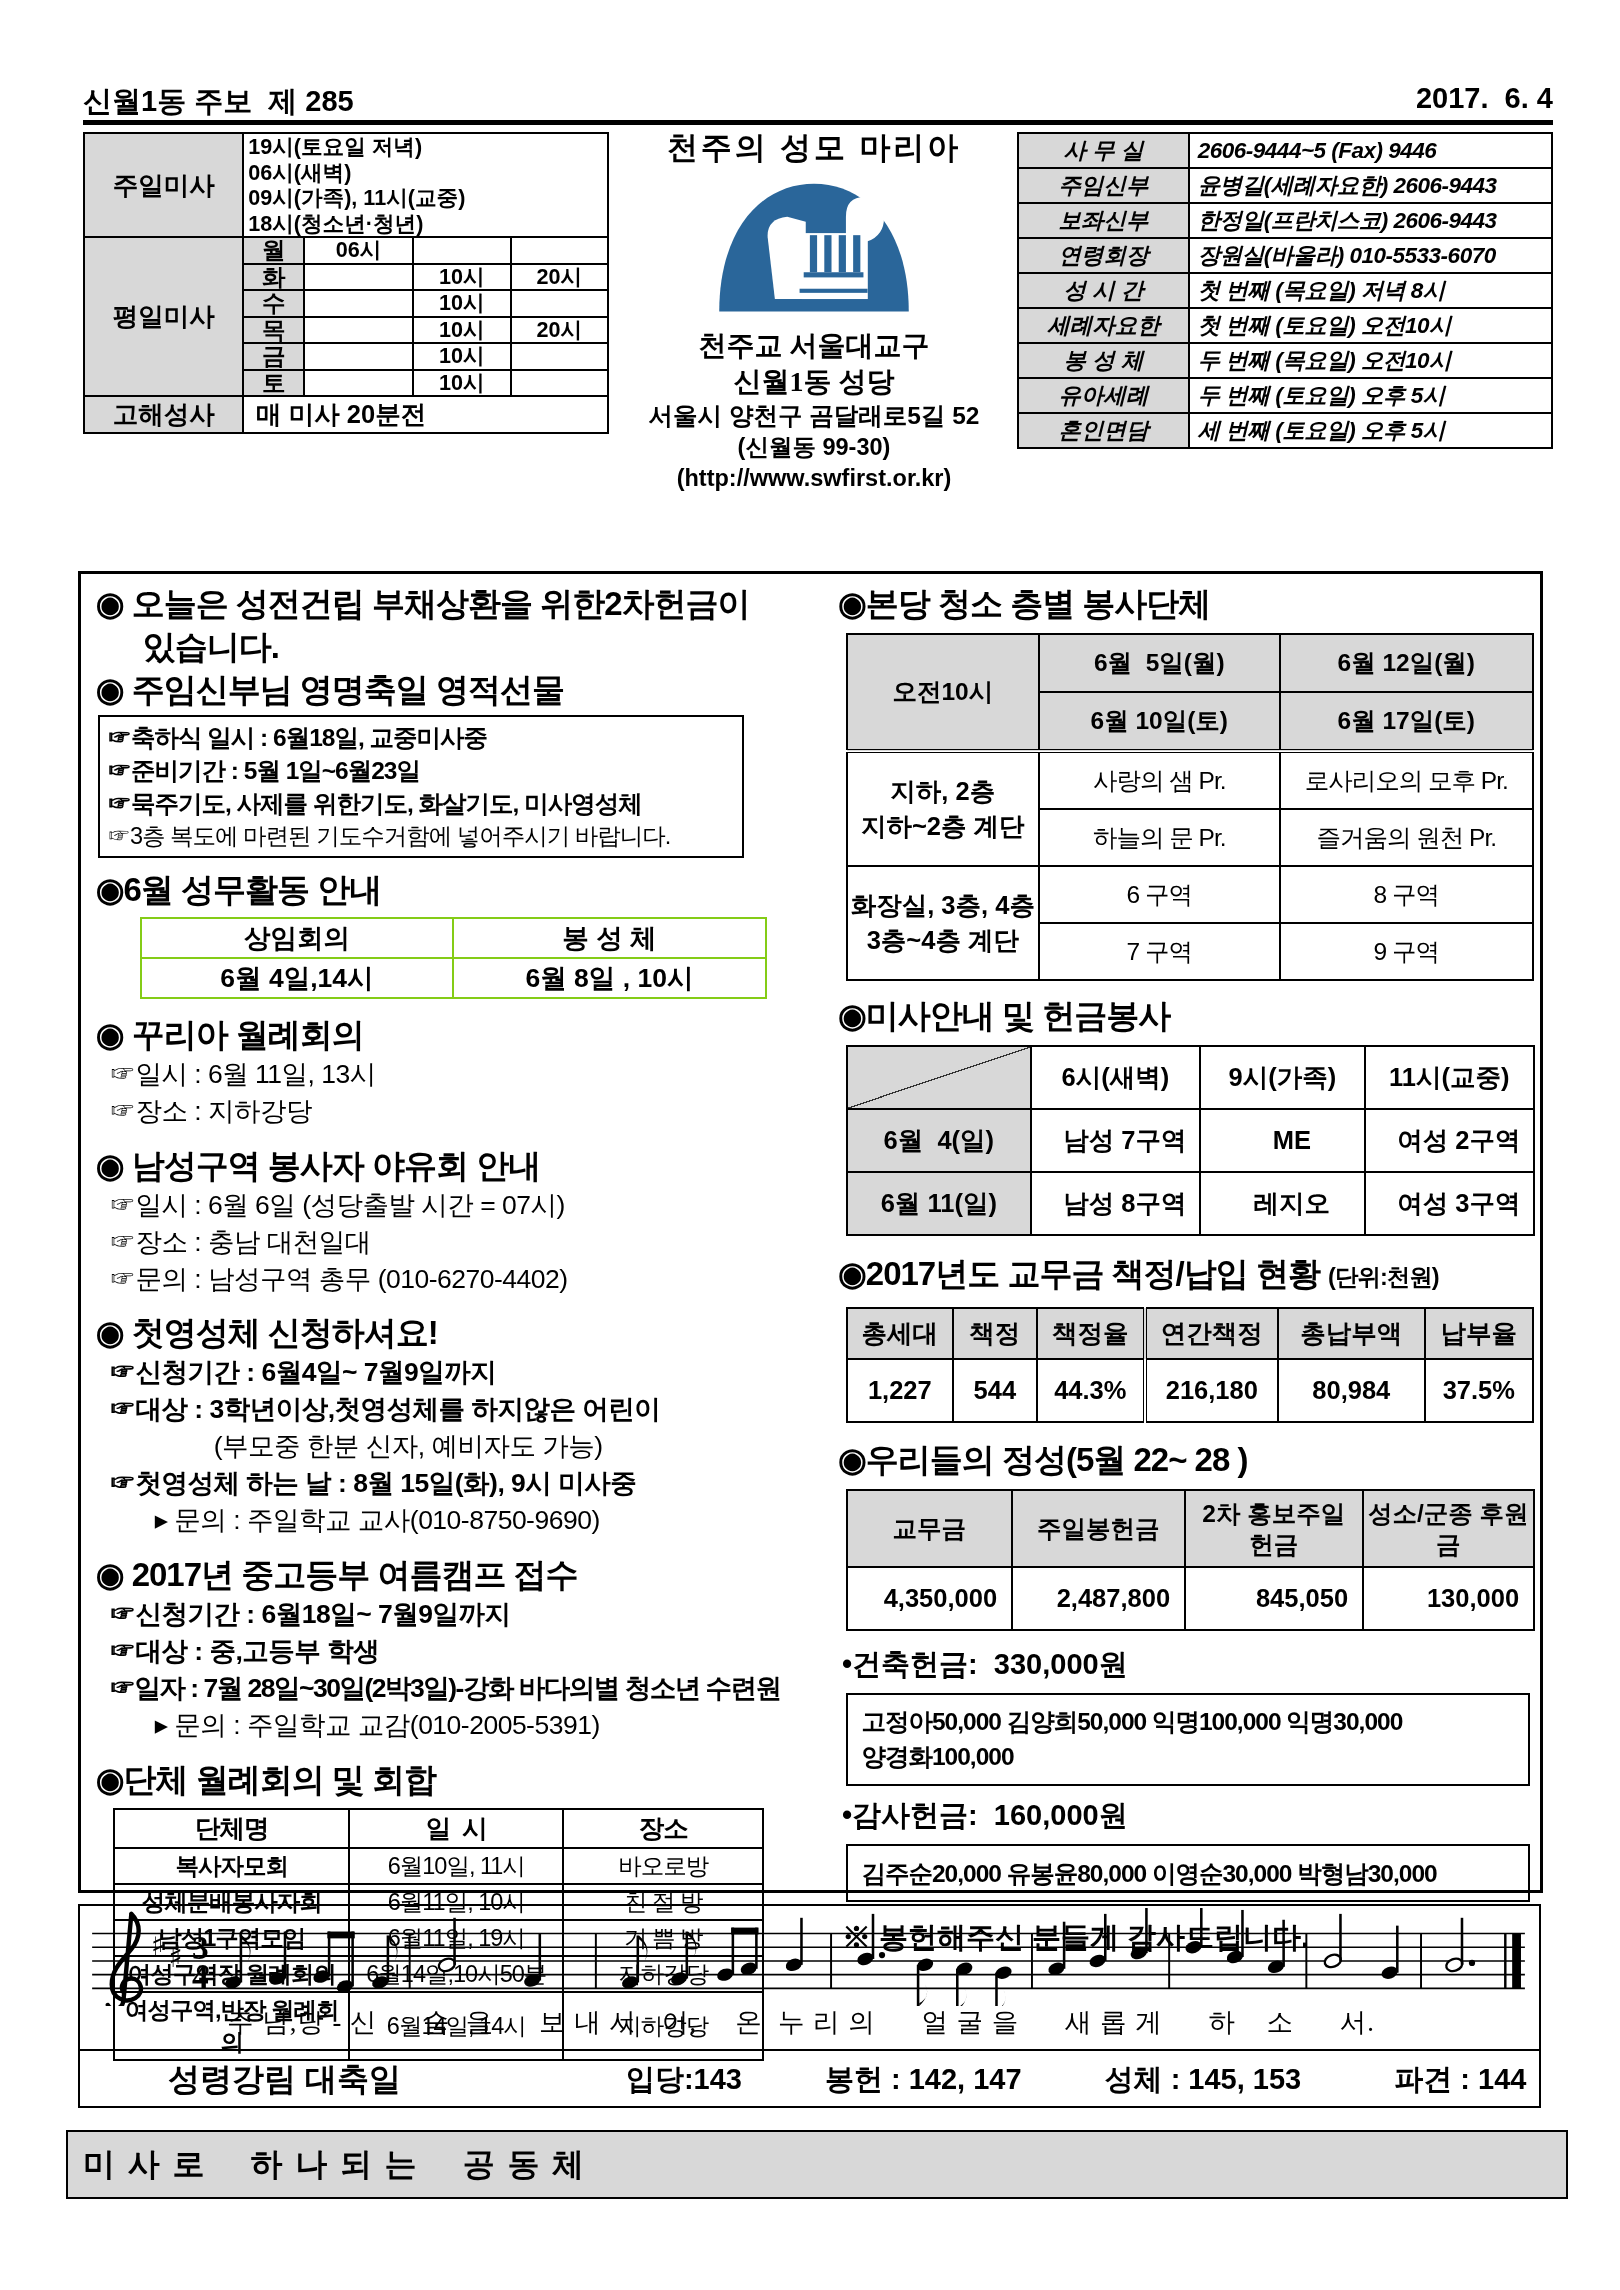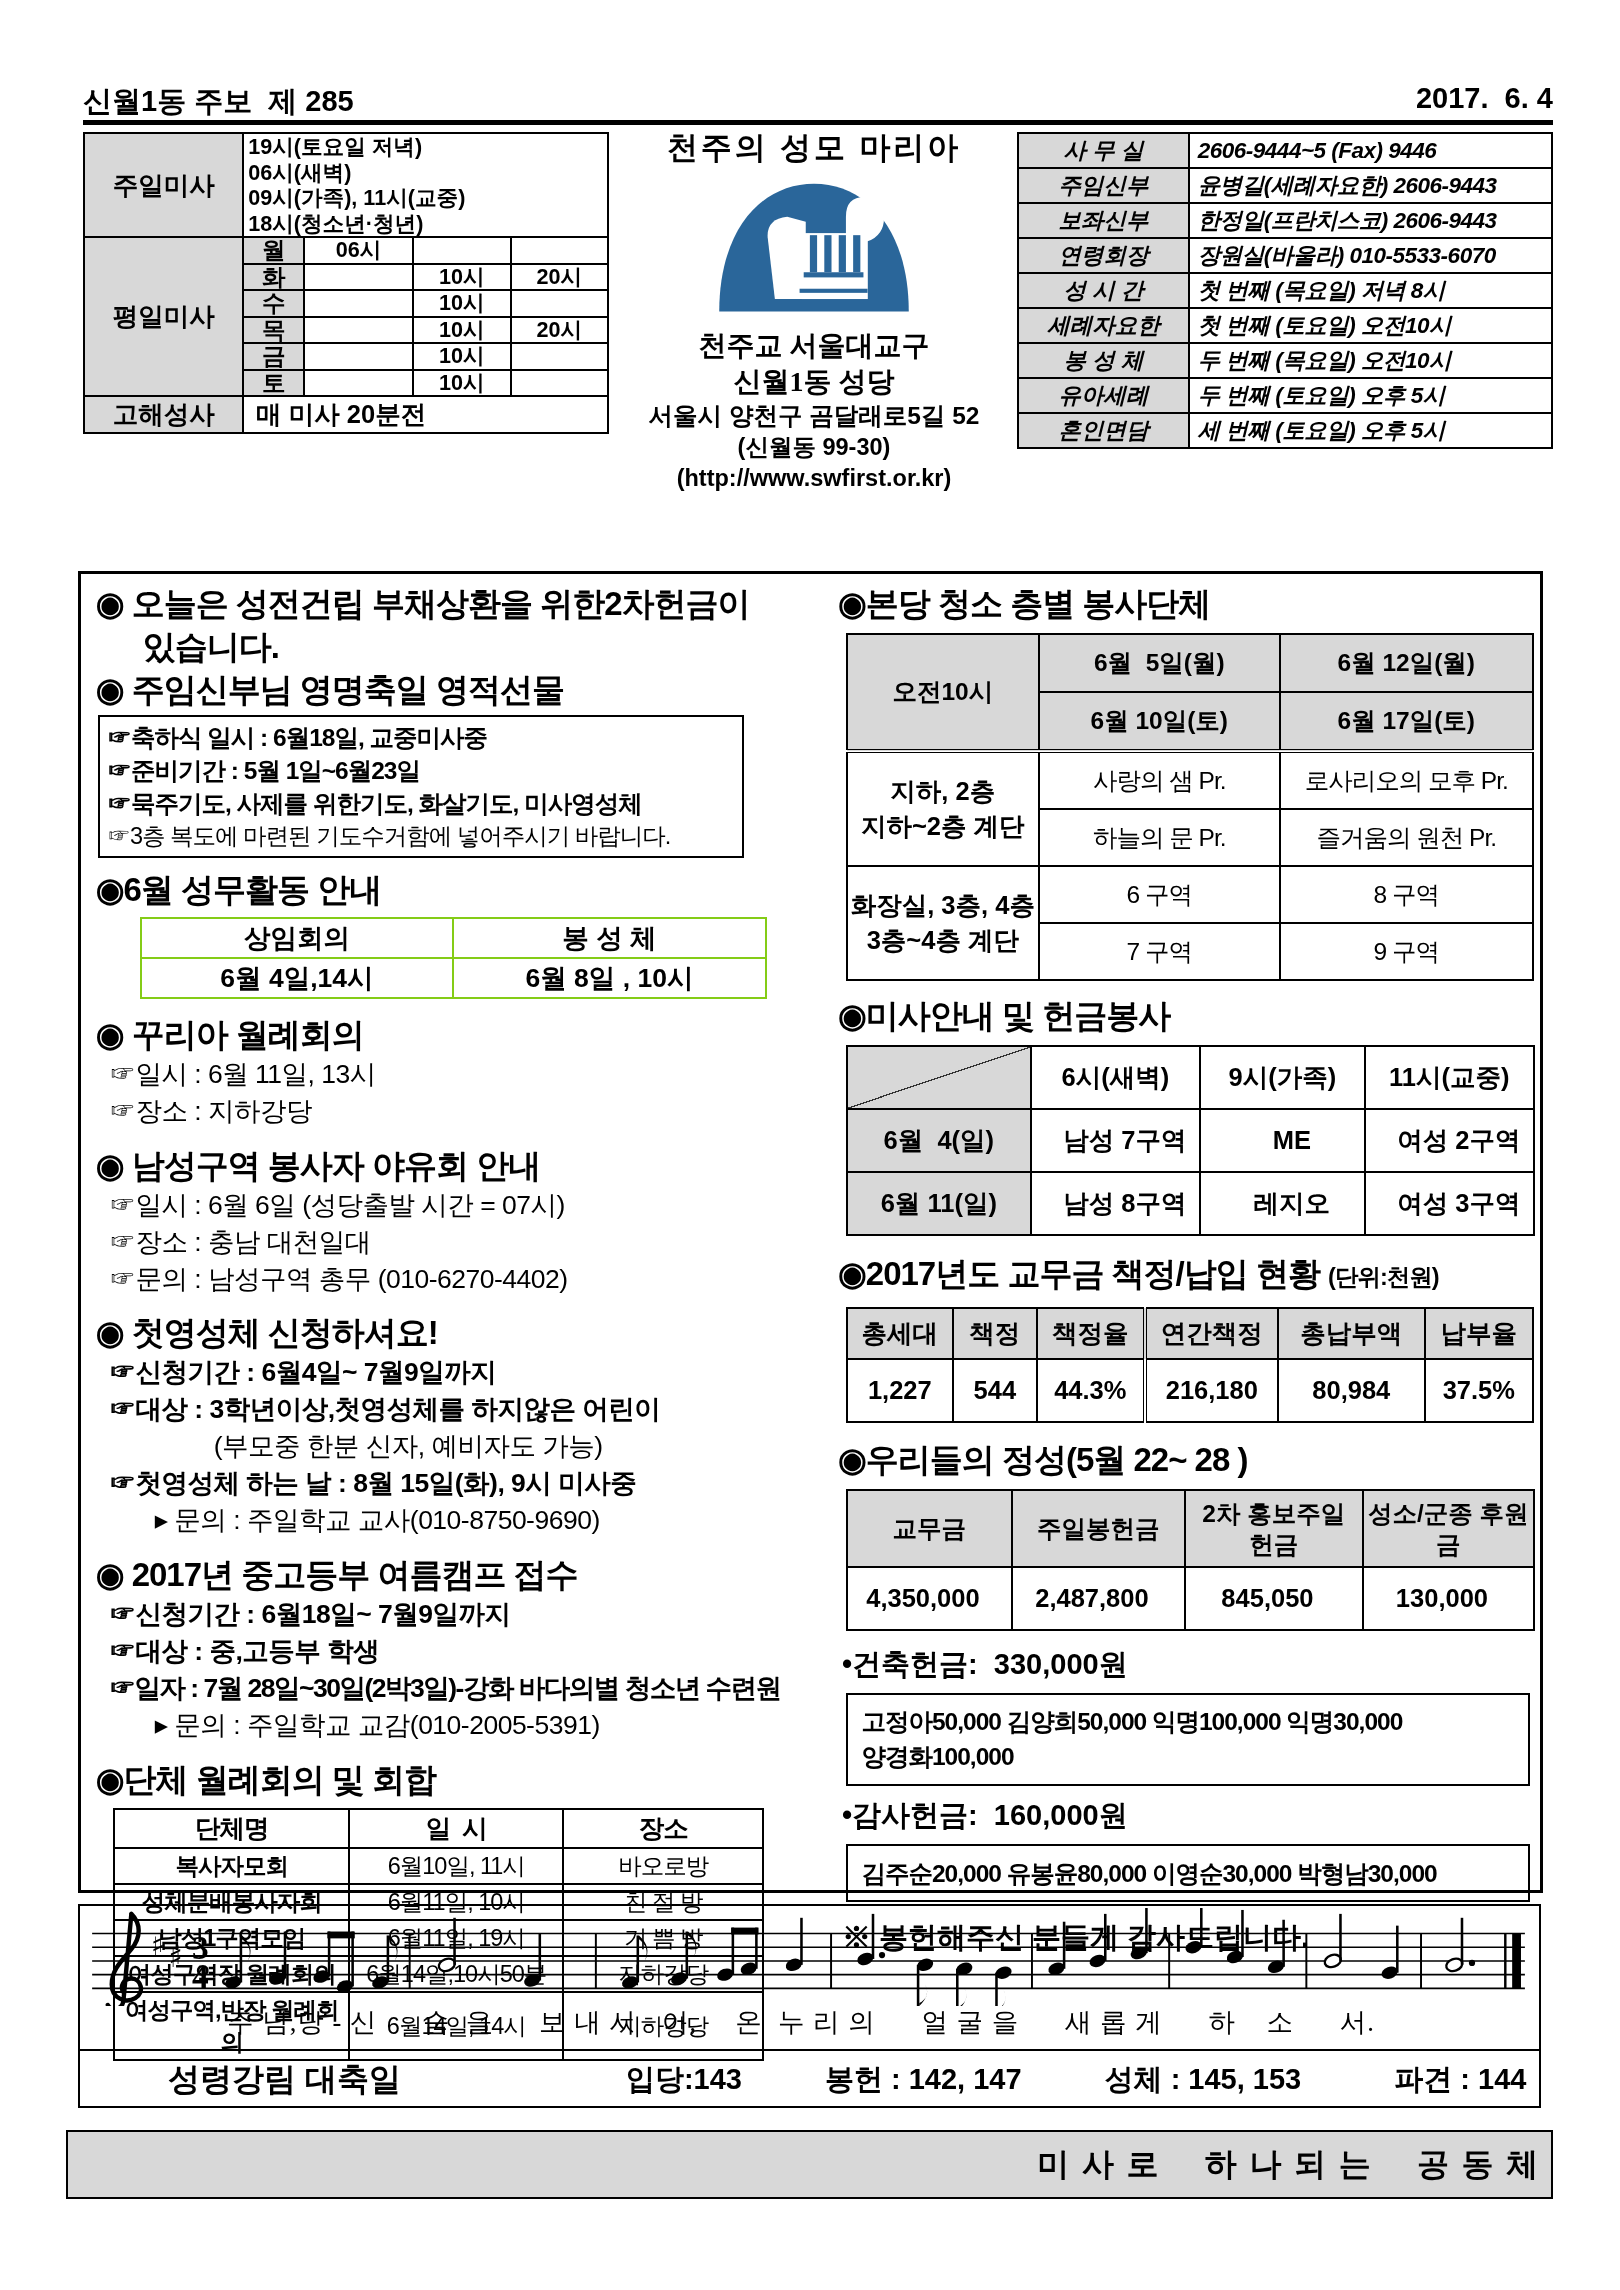--- a/index.html
+++ b/index.html
@@ -75,40 +75,40 @@
   .duestbl{margin:7.8px 0 15.7px 7.8px;width:686px;table-layout:fixed;}
   .duestbl td{border:2px solid #000;text-align:center;font-size:25.5px;font-weight:bold;}
   .duestbl .hd{background:#d8d8d8;height:47px;}
   .duestbl .vv{height:59px;}
   .duestbl .dbl{border-left:4.9px double #000;}
   .unit{font-size:23.5px;font-weight:bold;letter-spacing:-1px;}
 
   .devtbl{margin:7.8px 0 13.7px 7.8px;width:686px;table-layout:fixed;}
   .devtbl td{border:2px solid #000;text-align:center;font-size:24.5px;font-weight:bold;}
   .devtbl .hd{background:#d8d8d8;height:73px;line-height:31px;}
-  .devtbl .vv{height:59px;padding-right:13.7px;font-size:25.5px;border-radius:15px;}
+  .devtbl .vv{height:59px;text-align:right;padding-right:13.7px;font-size:25.5px;border-radius:15px;}
 
   .fundlbl{font-size:29px;font-weight:bold;margin:9.8px 0 7.8px 3.9px;white-space:pre;}
   .namebox{border:2px solid #000;margin:0 0 7.8px 7.8px;padding:9.8px 13.7px;width:653px;font-size:24.5px;font-weight:bold;line-height:35px;letter-spacing:-1px;white-space:pre-wrap;}
   .gnote{font-size:29px;font-weight:bold;margin:15.7px 0 0 3.9px;}
 
   
   .musicbox{position:absolute;left:78px;top:1904px;width:1459px;height:200px;border:2.9px solid #000;}
   .staffwrap{position:absolute;left:5.9px;top:2px;width:1447px;height:98px;}
   .lyrics{position:absolute;left:147px;top:98px;font-family:"Liberation Serif",serif;font-size:26.5px;white-space:pre;letter-spacing:1px;}
   .hymnrow{position:absolute;left:0;top:143px;width:100%;height:57px;border-top:2.9px solid #000;display:flex;align-items:center;}
   .feast{font-size:32px;font-weight:bold;margin-left:88px;}
   .hymnnum{font-size:29px;font-weight:bold;white-space:pre;}
   .hn1{margin-left:225px;}
   .hn2{margin-left:83px;}
   .hn3{margin-left:83px;}
   .hn4{margin-left:93px;}
 
   
-  .banner{position:absolute;left:66px;top:2130px;width:1483px;height:65px;background:#d8d8d8;border:2px solid #000;display:flex;align-items:center;justify-content:flex-end;}
+  .banner{position:absolute;left:66px;top:2130px;width:1483px;height:65px;background:#d8d8d8;border:2px solid #000;display:flex;align-items:center;justify-content:flex-start;padding-left:15px;}
   .banner span{font-size:32px;font-weight:bold;letter-spacing:12.7px;word-spacing:11.8px;}
 </style>
 </head>
 <body>
 
 <div class="hdr-title">신월1동 주보  제 285</div>
 <div class="hdr-date">2017.  6. 4</div>
 <div class="hdr-rule"></div>
 
 <table class="masstbl">

